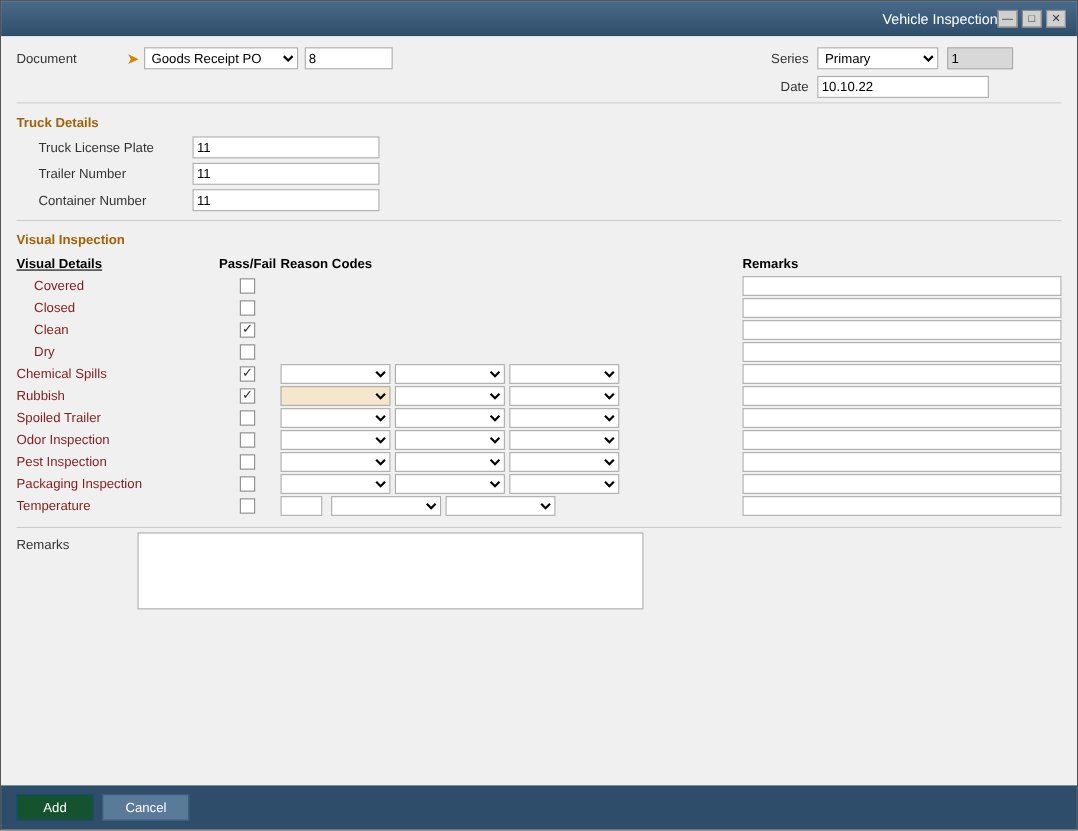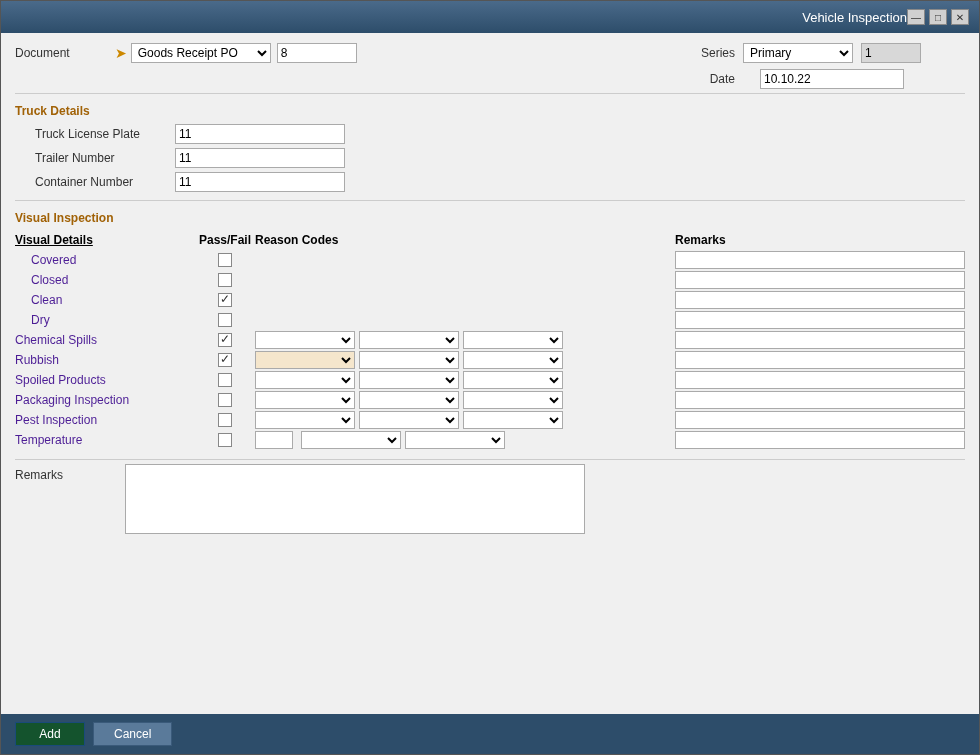--- a/index.html
+++ b/index.html
@@ -152,21 +152,21 @@
     .col-pf { width: 60px; font-weight: bold; text-align: center; }
     .col-rc { flex: 1; font-weight: bold; }
     .col-remarks { width: 290px; font-weight: bold; }
 
     .vi-row {
       display: flex;
       align-items: center;
       margin-bottom: 2px;
     }
 
-    .vi-item-label { width: 180px; padding-left: 16px; color: #4c1d95; }
+    .vi-item-label { width: 180px; padding-left: 16px; color: #7f1d1d; }
     .vi-item-label.top-level { padding-left: 0; font-weight: normal; }
     .vi-checkbox-cell { width: 60px; display: flex; align-items: center; justify-content: center; }
     .vi-rc-cell { flex: 1; display: flex; align-items: center; gap: 4px; }
     .vi-remarks-cell { width: 290px; }
 
     .vi-checkbox {
       width: 14px;
       height: 14px;
       border: 1px solid #888;
       background: white;
@@ -293,21 +293,21 @@
       <div class="right-section">
         <div class="right-row">
           <span class="right-label">Series</span>
           <select class="dropdown" style="width:110px;">
             <option>Primary</option>
           </select>
           <input class="input-field" type="text" style="width: 60px; background: rgb(216, 216, 216);" value="1">
         </div>
         <div class="right-row">
           <span class="right-label">Date</span>
-          <input class="input-field" type="text" style="width: 144px; margin-left: 17px;" value="10.10.22">
+          <input class="input-field" type="text" style="width: 156px; margin-left: 0;" value="10.10.22">
         </div>
       </div>
     </div>
 
     <hr class="divider">
 
     <div class="section-title">Truck Details</div>
     <div class="truck-details">
       <div class="truck-row">
         <span class="truck-label">Truck License Plate</span>
@@ -407,56 +407,72 @@
             <select class="small-select"><option></option></select>
             <select class="small-select"><option></option></select>
           </div>
         </div>
         <div class="vi-remarks-cell">
           <input type="text" class="remarks-input" style="">
         </div>
       </div>
 
       <div class="vi-row">
-        <div class="vi-item-label top-level">Spoiled Products</div>
+        <div class="vi-item-label top-level">Spoiled Trailer</div>
         <div class="vi-checkbox-cell">
           <input type="checkbox" class="vi-checkbox" style="">
         </div>
         <div class="vi-rc-cell">
           <div class="rc-group">
             <select class="small-select"><option></option></select>
             <select class="small-select"><option></option></select>
             <select class="small-select"><option></option></select>
           </div>
         </div>
         <div class="vi-remarks-cell">
           <input type="text" class="remarks-input" style="">
         </div>
       </div>
 
+      <div class="vi-row">
+        <div class="vi-item-label top-level">Odor Inspection</div>
+        <div class="vi-checkbox-cell">
+          <input type="checkbox" class="vi-checkbox" style="">
+        </div>
+        <div class="vi-rc-cell">
+          <div class="rc-group">
+            <select class="small-select"><option></option></select>
+            <select class="small-select"><option></option></select>
+            <select class="small-select"><option></option></select>
+          </div>
+        </div>
+        <div class="vi-remarks-cell">
+          <input type="text" class="remarks-input" style="">
+        </div>
+      </div>
+
+      <div class="vi-row">
+        <div class="vi-item-label top-level">Pest Inspection</div>
+        <div class="vi-checkbox-cell">
+          <input type="checkbox" class="vi-checkbox" style="">
+        </div>
+        <div class="vi-rc-cell">
+          <div class="rc-group">
+            <select class="small-select"><option></option></select>
+            <select class="small-select"><option></option></select>
+            <select class="small-select"><option></option></select>
+          </div>
+        </div>
+        <div class="vi-remarks-cell">
+          <input type="text" class="remarks-input" style="">
+        </div>
+      </div>
 
       <div class="vi-row">
         <div class="vi-item-label top-level">Packaging Inspection</div>
-        <div class="vi-checkbox-cell">
-          <input type="checkbox" class="vi-checkbox" style="">
-        </div>
-        <div class="vi-rc-cell">
-          <div class="rc-group">
-            <select class="small-select"><option></option></select>
-            <select class="small-select"><option></option></select>
-            <select class="small-select"><option></option></select>
-          </div>
-        </div>
-        <div class="vi-remarks-cell">
-          <input type="text" class="remarks-input" style="">
-        </div>
-      </div>
-
-      <div class="vi-row">
-        <div class="vi-item-label top-level">Pest Inspection</div>
         <div class="vi-checkbox-cell">
           <input type="checkbox" class="vi-checkbox" style="">
         </div>
         <div class="vi-rc-cell">
           <div class="rc-group">
             <select class="small-select"><option></option></select>
             <select class="small-select"><option></option></select>
             <select class="small-select"><option></option></select>
           </div>
         </div>

